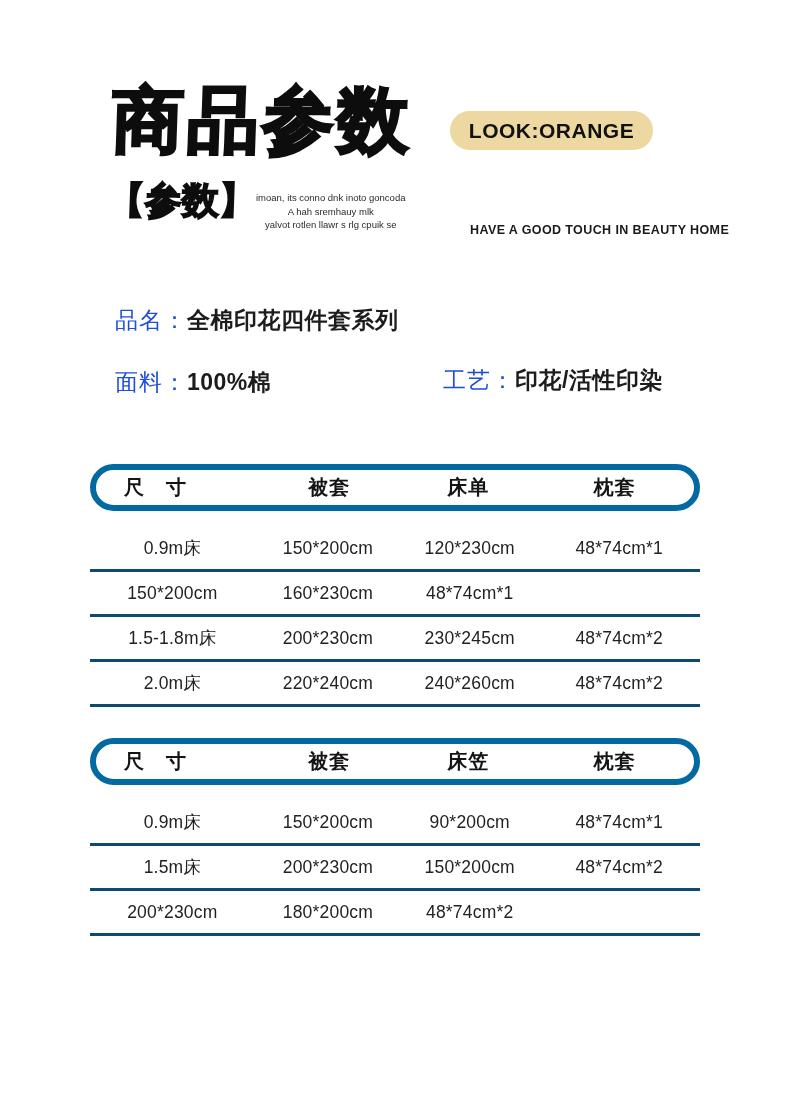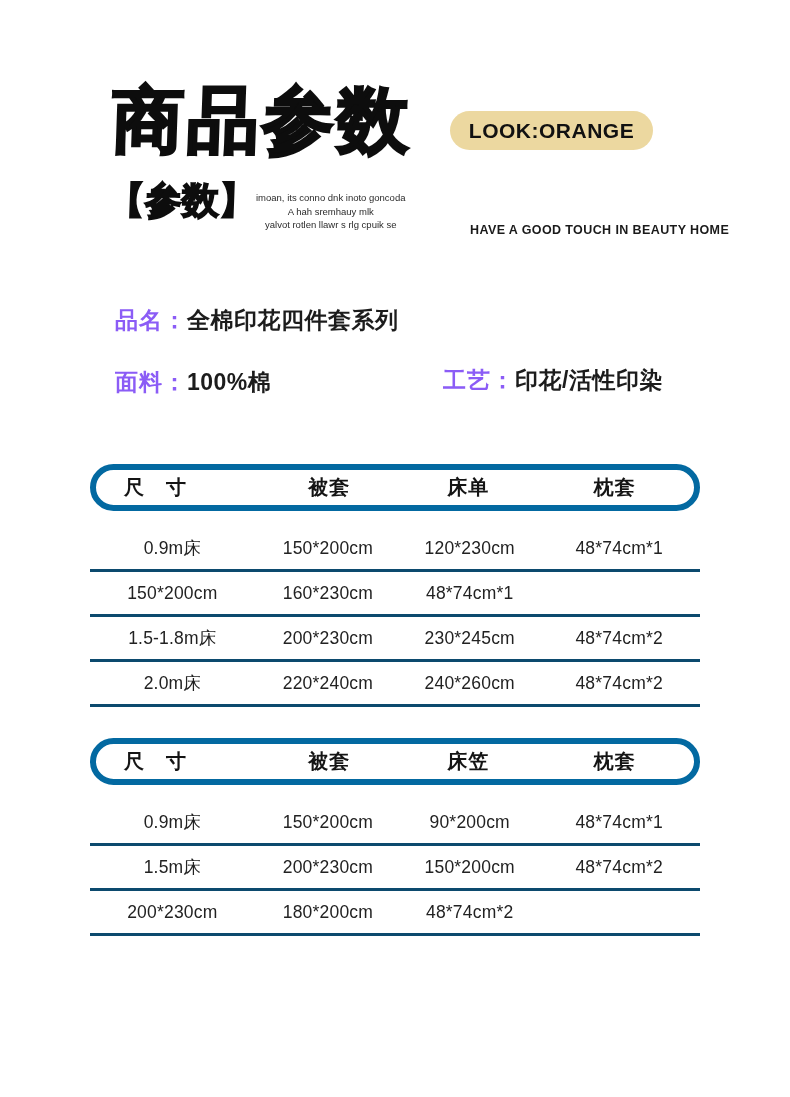--- a/index.html
+++ b/index.html
@@ -49,21 +49,21 @@
     position:absolute; left:430px; top:223px;
     font-size:12.5px; font-weight:700; letter-spacing:0.4px;
     color:#1a1a1a; white-space:nowrap;margin-left:40px;
   }
 
   
   .info-line{ position:absolute; white-space:nowrap; }
   .info-name   { left:115px; top:305px; }
   .info-fabric { left:115px; top:367px; }
   .info-craft  { left:443px; top:365px; }
-  .info-label{ font-size:23px; font-weight:700; color:#8b5cf6; letter-spacing:1px; }
+  .info-label{ font-size:23px; font-weight:400; color:#1d4ed8; letter-spacing:1px; }
   .info-value{ font-size:23px; font-weight:700; color:#1c1c1c; letter-spacing:0.5px; }
 
   
   .size-table{ position:absolute; left:90px; width:610px; }
   .table-1{ top:464px; }
   .table-2{ top:738px; }
 
   .pill{
     height:47px; width:100%;
     border:6px solid #0369a1; border-radius:25px;

